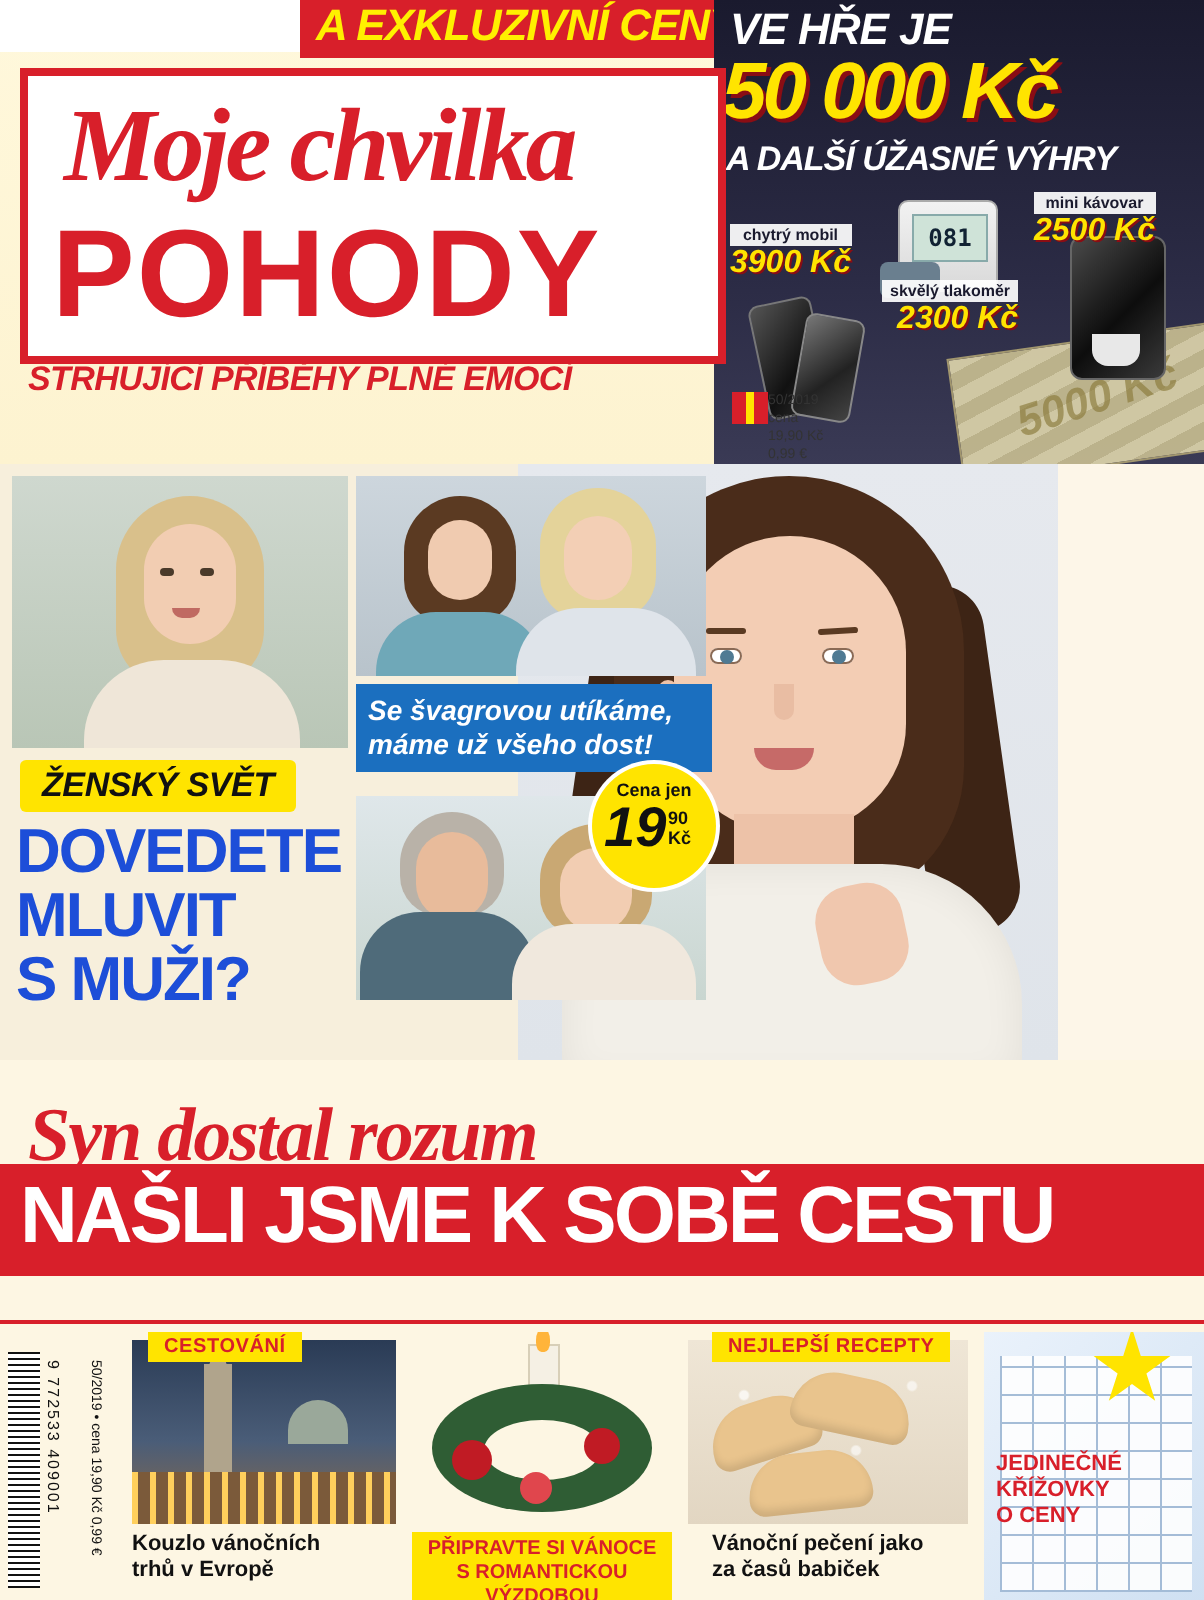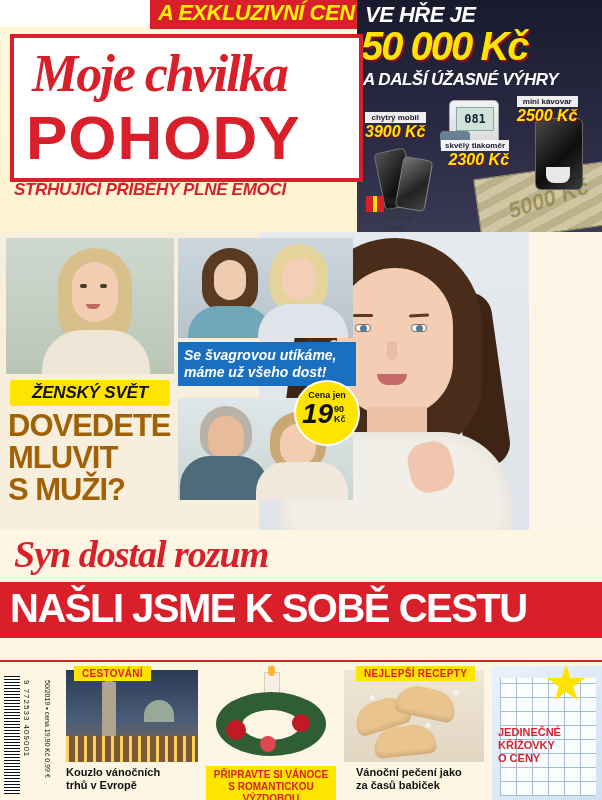--- a/index.html
+++ b/index.html
@@ -321,28 +321,28 @@
     color: #d81f2a;
     font-size: 14px; font-weight: bold; font-style: italic;
     line-height: 17px;
   }
 
   
   .badge-zensky {
     position: absolute; left: 10px; top: 148px;
     background: #ffe400; color: #111;
     font-size: 17px; font-weight: bold; font-style: italic;
-    padding: 3px 22px; border-radius: 3px;
+    padding: 3px 11px; border-radius: 3px;
     text-transform: uppercase;
     letter-spacing: -0.2px;
   }
   .left-head {
     position: absolute; left: 8px; top: 178px;
     font-size: 31px; font-weight: bold;
-    color: #a16207; line-height: 32px;
+    color: #1d4ed8; line-height: 32px;
     letter-spacing: -1px;
     text-transform: uppercase;
   }
 
   
   .price-roundel {
     position: absolute; left: 296px; top: 150px;
     width: 62px; height: 62px; border-radius: 50%;
     background: #ffe400;
     box-shadow: 0 0 0 2px #fff;
@@ -360,21 +360,21 @@
     font-size: 9px; font-weight: bold; color: #111; line-height: 10px;
     text-align: left;
   }
 
   
   .band {
     position: absolute; left: 0; top: 530px; width: 602px; height: 130px;
     background: #fdf6e3;
   }
   .syn {
-    position: absolute; left: 14px; top: 2px;
+    position: absolute; left: 14px; top: 16px;
     font-size: 38px; font-weight: bold; font-style: italic;
     color: #d81f2a; letter-spacing: -1px;
     font-family: "Liberation Serif", serif;
     white-space: nowrap;
   }
   .band-red {
     position: absolute; left: 0; top: 52px; width: 602px; height: 56px;
     background: #d81f2a;
   }
   .band-red-text {

